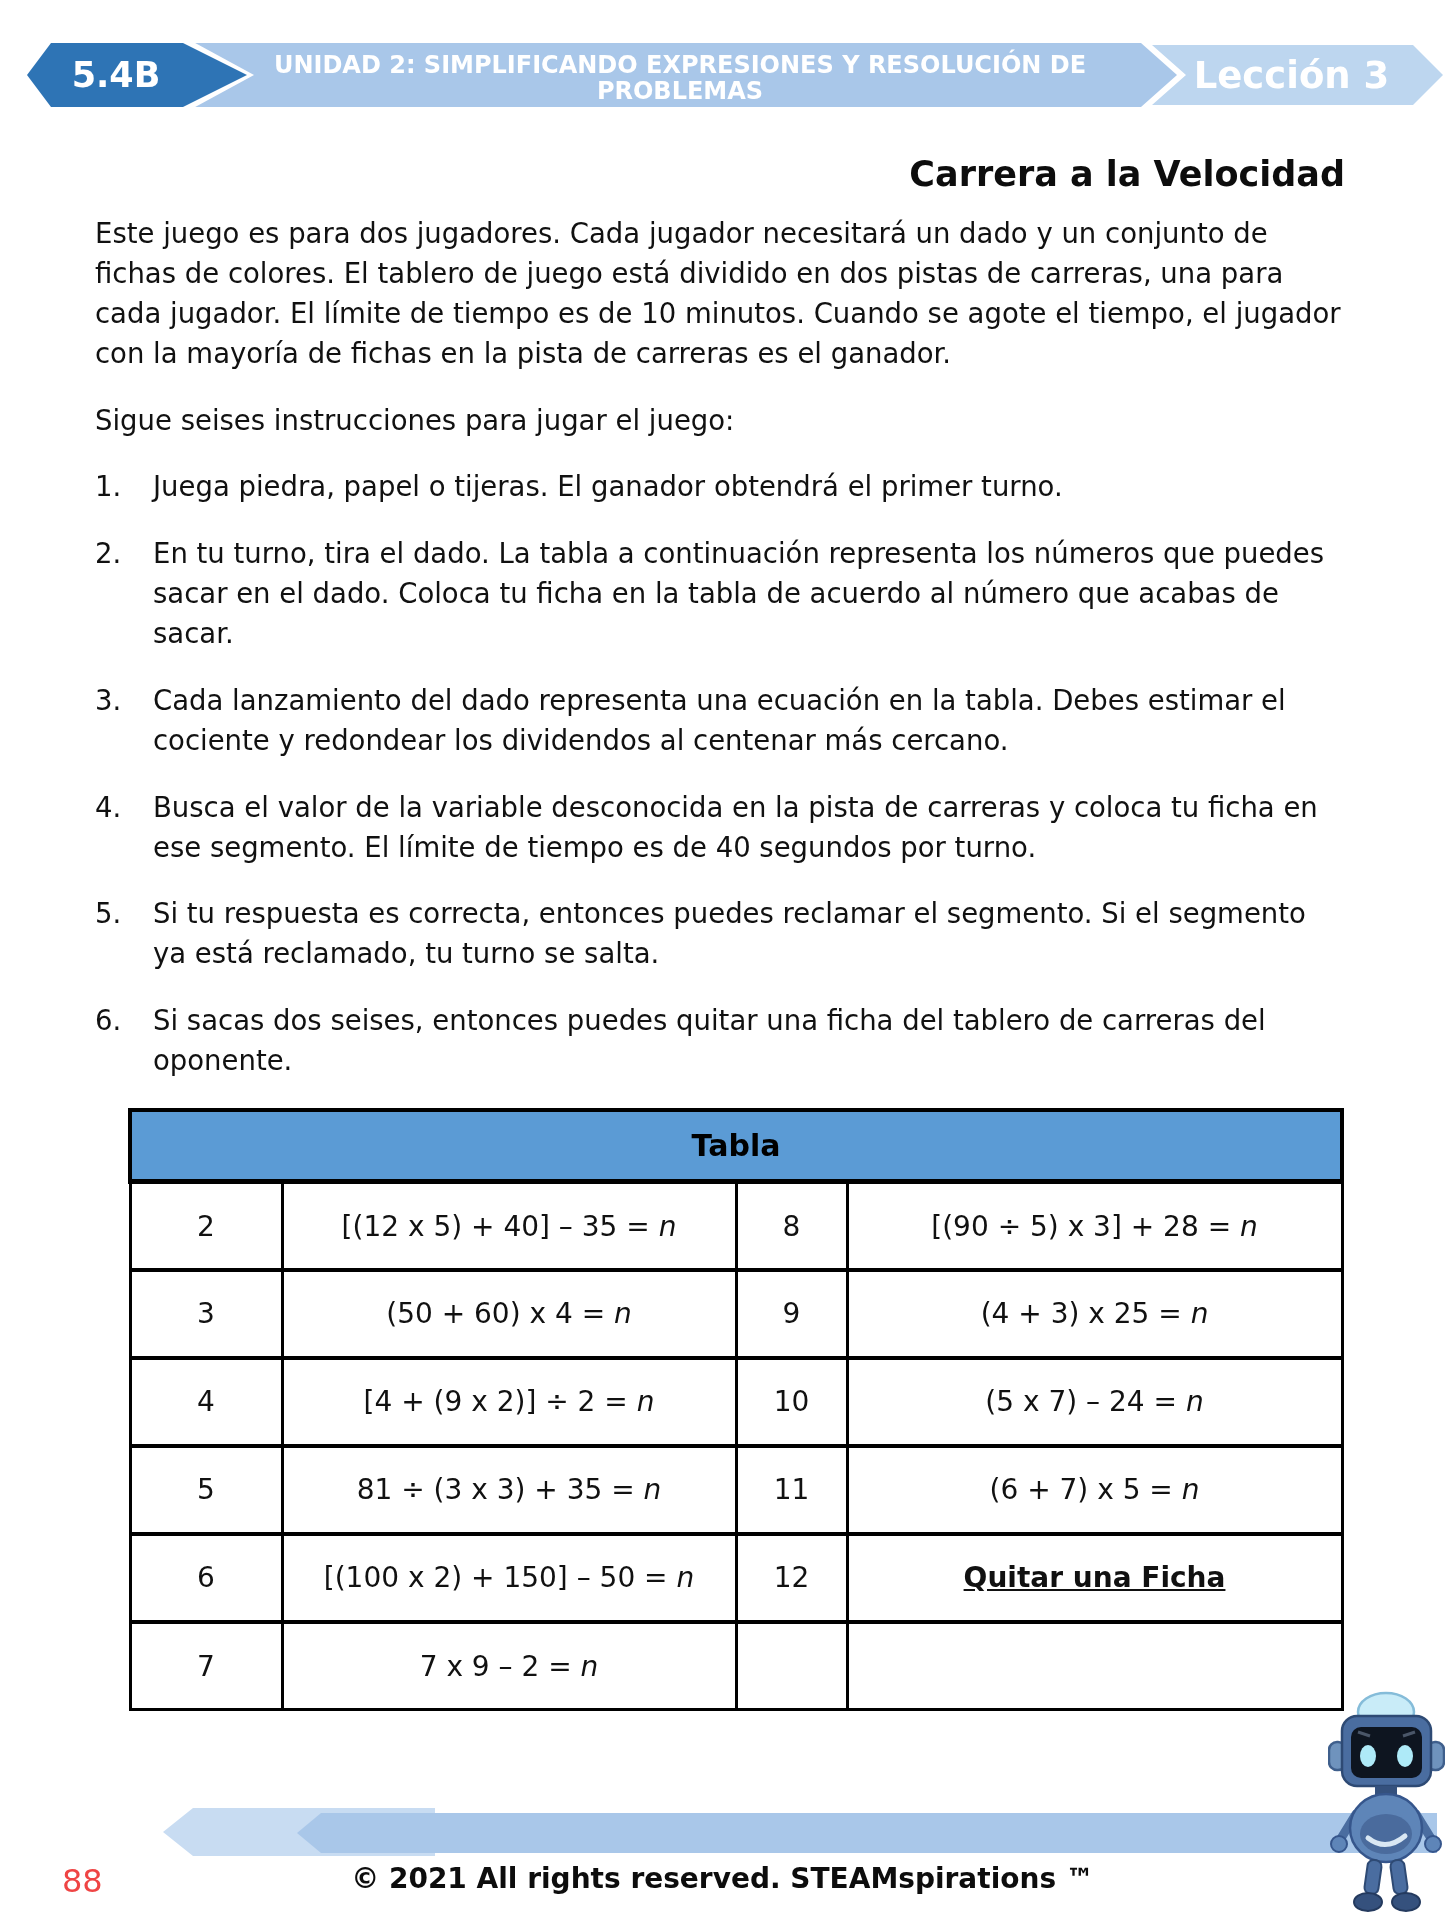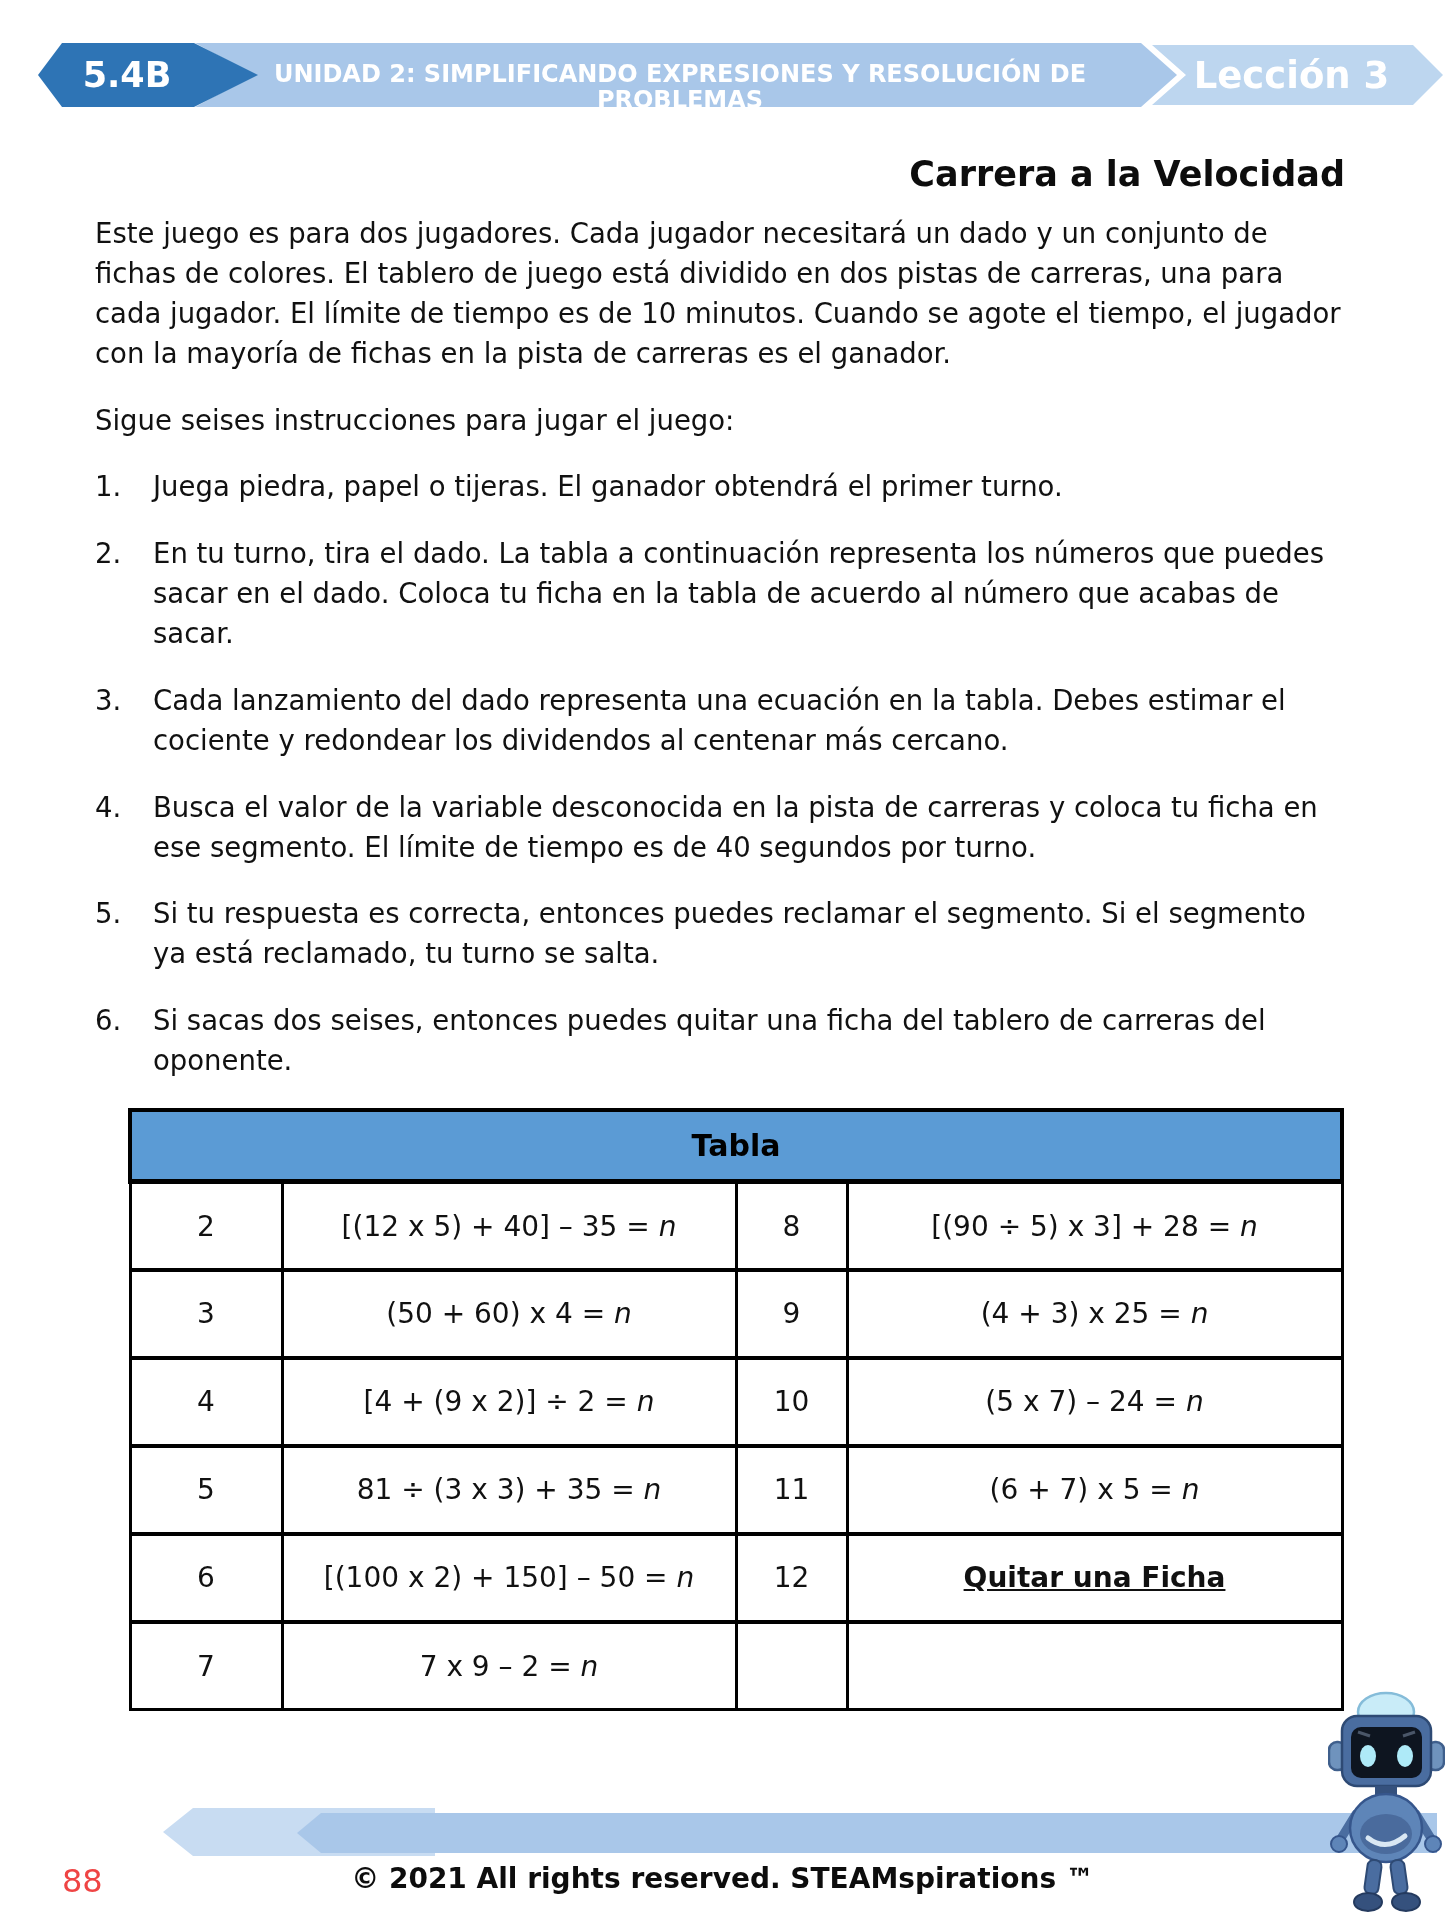--- a/index.html
+++ b/index.html
@@ -23,29 +23,29 @@
     clip-path:polygon(0 0, calc(100% - 30px) 0, 100% 50%, calc(100% - 30px) 100%, 0 100%, 34px 50%);
     display:flex; align-items:center; justify-content:center;
     padding-left:14px; padding-right:26px;
     color:#fff; font-weight:bold; font-size:37px;
   }
   .badge-outer {
     position:absolute; left:20px; top:0; width:234px; height:74px; background:#fff;
     clip-path:polygon(26px 0, 166px 0, 100% 50%, 166px 100%, 26px 100%, 0 50%);
   }
   .badge-inner {
-    position:absolute; left:38px; top:5px; width:220px; height:64px;
+    position:absolute; left:27px; top:5px; width:220px; height:64px;
     background:var(--badge-blue,#2e74b5);
     clip-path:polygon(24px 0, 156px 0, 100% 50%, 156px 100%, 24px 100%, 0 50%);
     display:flex; align-items:center; justify-content:center;
     padding-right:52px; padding-left:10px;
     color:#fff; font-weight:bold; font-size:35px;
   }
   .banner-unit {
-    position:absolute; left:250px; top:12px; width:860px; height:74px;
+    position:absolute; left:250px; top:3px; width:860px; height:74px;
     display:flex; align-items:center; justify-content:center; text-align:center;
     color:#fff; font-weight:bold; font-size:24px; line-height:1.1;
   }
 
   
   .content { padding:112px 100px 0 95px; }
   h1.page-title { text-align:right; font-size:35px; font-weight:bold; margin:42px 0 20px; color:#0d0d0d; }
   .intro { font-size:27.5px; line-height:1.45; }
   .lead  { font-size:27.5px; line-height:1.45; margin-top:27px; }
   ol.instructions { list-style:none; margin-top:27px; }

